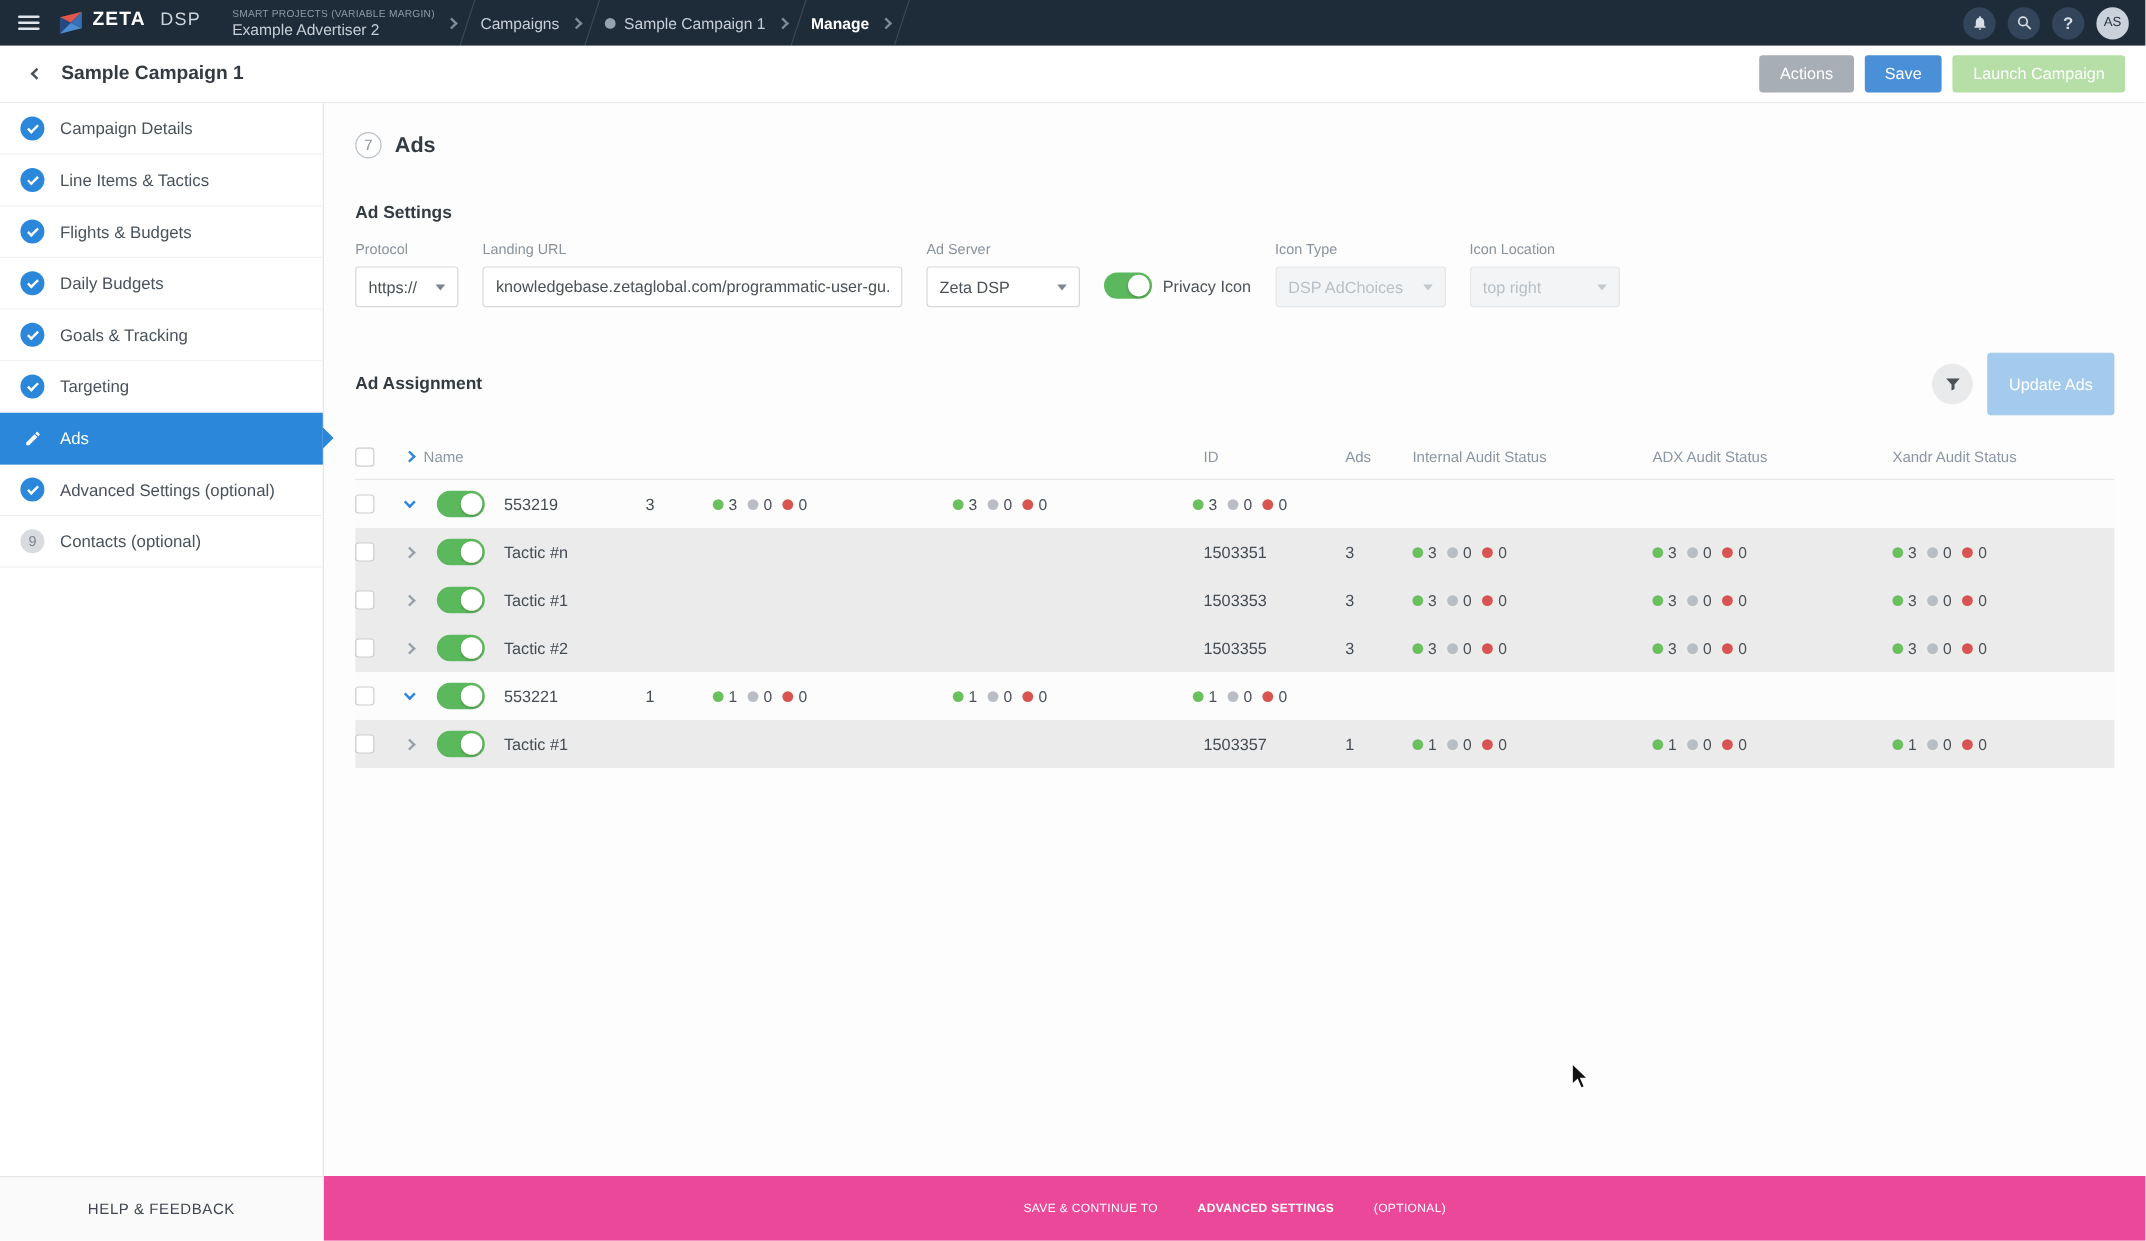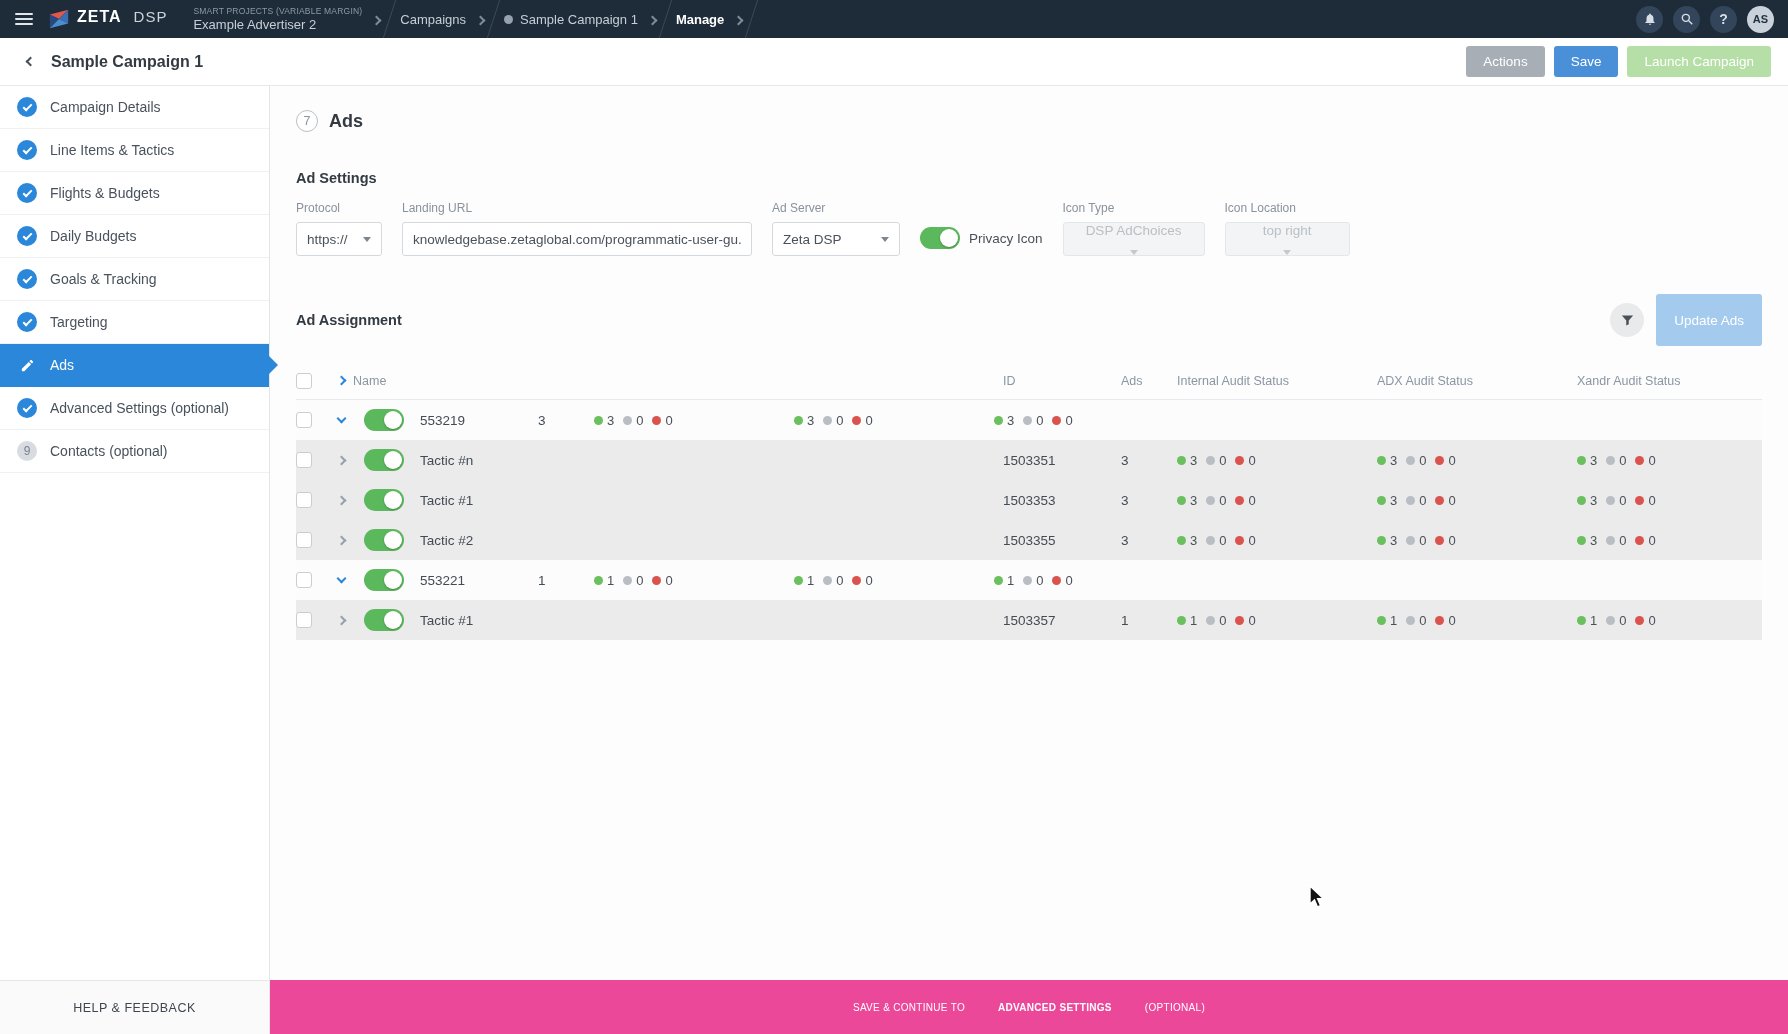--- a/index.html
+++ b/index.html
@@ -21,21 +21,21 @@
   .crumb-labelrow { display:flex; align-items:center; gap:7px; }
   .crumb-label { font-size:13px; color:#c6cfd7; white-space:nowrap; }
   .crumb.bold .crumb-label { color:#ffffff; font-weight:bold; }
   .crumb-dot { width:9px; height:9px; border-radius:50%; background:#96a2ad; }
   .sep-chev { margin:0 9px 0 11px; color:#7e8b98; }
   .sep-slash { width:1px; height:38px; background:rgba(255,255,255,.14); transform:skewX(-18deg); margin-right:10px; }
 
   .nav-right { margin-left:auto; display:flex; align-items:center; gap:10px; padding-right:14px; }
   .nav-circle { width:27px; height:27px; border-radius:50%; background:#33455a; display:flex; align-items:center; justify-content:center; cursor:pointer; }
   .nav-circle.q { color:#d7dee5; font-size:14px; font-weight:bold; }
-  .avatar { width:27px; height:27px; border-radius:50%; background:#c9d2da; color:#233243; font-size:11px; font-weight:bold; display:flex; align-items:center; justify-content:center; cursor:pointer; }
+  .avatar { width:27px; height:27px; border-radius:50%; background:#c9d2da; color:#233243; font-size:11px; font-weight:normal; display:flex; align-items:center; justify-content:center; cursor:pointer; }
 
   
   .page-header { height:48px; background:#fff; border-bottom:1px solid #e6e8ea; display:flex; align-items:center; padding:0 17px; }
   .back-btn { width:26px; height:26px; display:flex; align-items:center; justify-content:center; color:#4a5158; cursor:pointer; }
   .page-title { font-size:16px; font-weight:bold; color:#333a42; margin-left:8px; }
   .header-buttons { margin-left:auto; display:flex; gap:9px; }
   .btn { height:31px; border:none; border-radius:3px; padding:0 17px; font-size:13.5px; font-family:inherit; color:#fff; cursor:pointer; }
   .btn-actions { background:#a8aeb5;margin-left:40px; }
   .btn-save { background:#4a90d9; }
   .btn-launch { background:#b5dfa6; cursor:default; }
@@ -58,21 +58,21 @@
   .ads-title { font-size:18px; font-weight:bold; color:#333a42; }
 
   .section-title { font-size:14.5px; font-weight:bold; color:#333a42; }
   .ad-settings-title { margin-top:38px; }
 
   .form-row { display:flex; align-items:flex-end; gap:20px; margin-top:15px; }
   .field { display:flex; flex-direction:column; }
   .field-label { font-size:12px; color:#8a929c; margin-bottom:7px; }
   .control { height:34px; border:1px solid #d5d9dd; border-radius:3px; background:#fff; display:flex; align-items:center; padding:0 10px; font-size:13.5px; color:#4a5158; }
   .select { justify-content:space-between; gap:10px; cursor:pointer; }
-  .select.disabled { background:#f3f4f5; border-color:#e4e7e9; color:#b9c0c6; cursor:default;flex-direction:column; }
+  .select.disabled { background:#f3f4f5; border-color:#e4e7e9; color:#b9c0c6; cursor:default; }
   .caret { width:0; height:0; border-left:4px solid transparent; border-right:4px solid transparent; border-top:5px solid #7d868f; }
   .select.disabled .caret { border-top-color:#c3c9ce; }
   .w-protocol { width:86px; }
   .w-url { width:350px; }
   .w-url input { border:none; outline:none; width:100%; font-size:13.5px; color:#4a5158; font-family:inherit; background:transparent; }
   .w-server { width:128px; }
   .w-icontype { width:142px; }
   .w-iconloc { width:125px; }
 
   .toggle-group { display:flex; align-items:center; gap:9px; margin-bottom:7px; }

